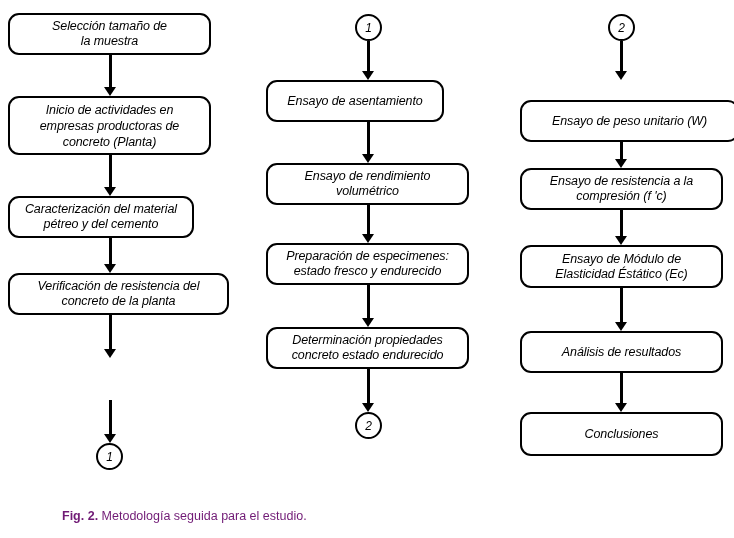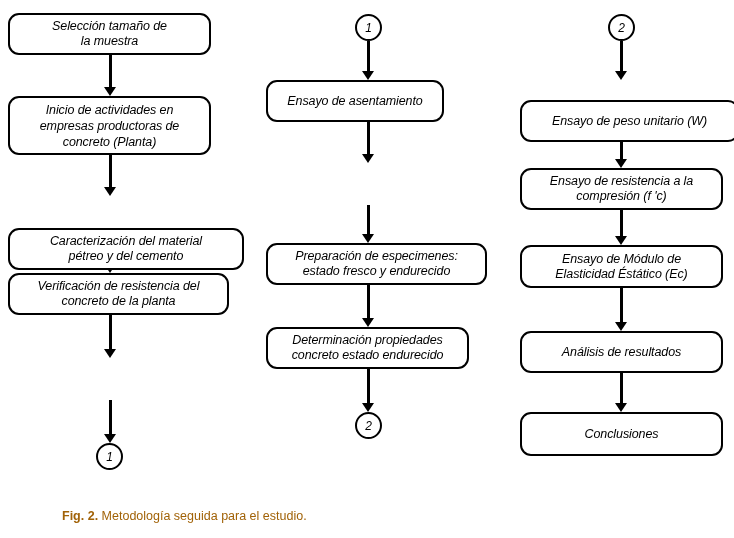--- a/index.html
+++ b/index.html
@@ -78,21 +78,21 @@
     border-top: 9px solid #000000;
   }
 
   #caption {
     position: absolute;
     left: 62px;
     top: 508px;
     font-size: 12.5px;
     line-height: 16px;
     font-family: "Liberation Sans", sans-serif;
-    color: #a16207;
+    color: #701a75;
     white-space: nowrap;
   }
   #caption .cap-label {
     font-weight: bold;
   }
 </style>
 </head>
 <body>
 
 <div id="flow-canvas">
@@ -124,28 +124,30 @@
     <div class="arrow-head" style="left: 615px; top: 236px;"></div>
     <div class="arrow-line" style="left: 619.5px; top: 288px; height: 34px;"></div>
     <div class="arrow-head" style="left: 615px; top: 322px;"></div>
     <div class="arrow-line" style="left: 619.5px; top: 373px; height: 30px;"></div>
     <div class="arrow-head" style="left: 615px; top: 403px;"></div>
     <div class="node" style="left: 8px; top: 13px; width: 203px; height: 42px;">Selección tamaño de
 la muestra</div>
     <div class="node three-line" style="left: 8px; top: 96px; width: 203px; height: 59px;">Inicio de actividades en
 empresas productoras de
 concreto (Planta)</div>
-    <div class="node" style="left: 8px; top: 196px; width: 236px; height: 42px; margin-top: 32px;">Caracterización del material
+    <div class="node" style="left: 8px; top: 196px; width: 186px; height: 42px;">Caracterización del material
 pétreo y del cemento</div>
     <div class="node" style="left: 8px; top: 273px; width: 221px; height: 42px;">Verificación de resistencia del
 concreto de la planta</div>
     <div class="connector-circle" style="left: 96px; top: 443px; width: 27px; height: 27px;">1</div>
     <div class="connector-circle" style="left: 355px; top: 14px; width: 27px; height: 27px;">1</div>
     <div class="node" style="left: 266px; top: 80px; width: 178px; height: 42px;">Ensayo de asentamiento</div>
-    <div class="node" style="left: 266px; top: 243px; width: 221px; height: 42px;">Preparación de especimenes:
+    <div class="node" style="left: 266px; top: 163px; width: 203px; height: 42px;">Ensayo de rendimiento
+volumétrico</div>
+    <div class="node" style="left: 266px; top: 243px; width: 203px; height: 42px;">Preparación de especimenes:
 estado fresco y endurecido</div>
     <div class="node" style="left: 266px; top: 327px; width: 203px; height: 42px;">Determinación propiedades
 concreto estado endurecido</div>
     <div class="connector-circle" style="left: 355px; top: 412px; width: 27px; height: 27px;">2</div>
     <div class="connector-circle" style="left: 608px; top: 14px; width: 27px; height: 27px;">2</div>
     <div class="node" style="left: 520px; top: 80px; width: 219px; height: 42px; margin-top: 20px;">Ensayo de  peso  unitario (W)</div>
     <div class="node" style="left: 520px; top: 168px; width: 203px; height: 42px;">Ensayo de  resistencia a la
 compresión  (f 'c)</div>
     <div class="node" style="left: 520px; top: 245px; width: 203px; height: 43px;">Ensayo de Módulo de
 Elasticidad Éstático (Ec)</div>

